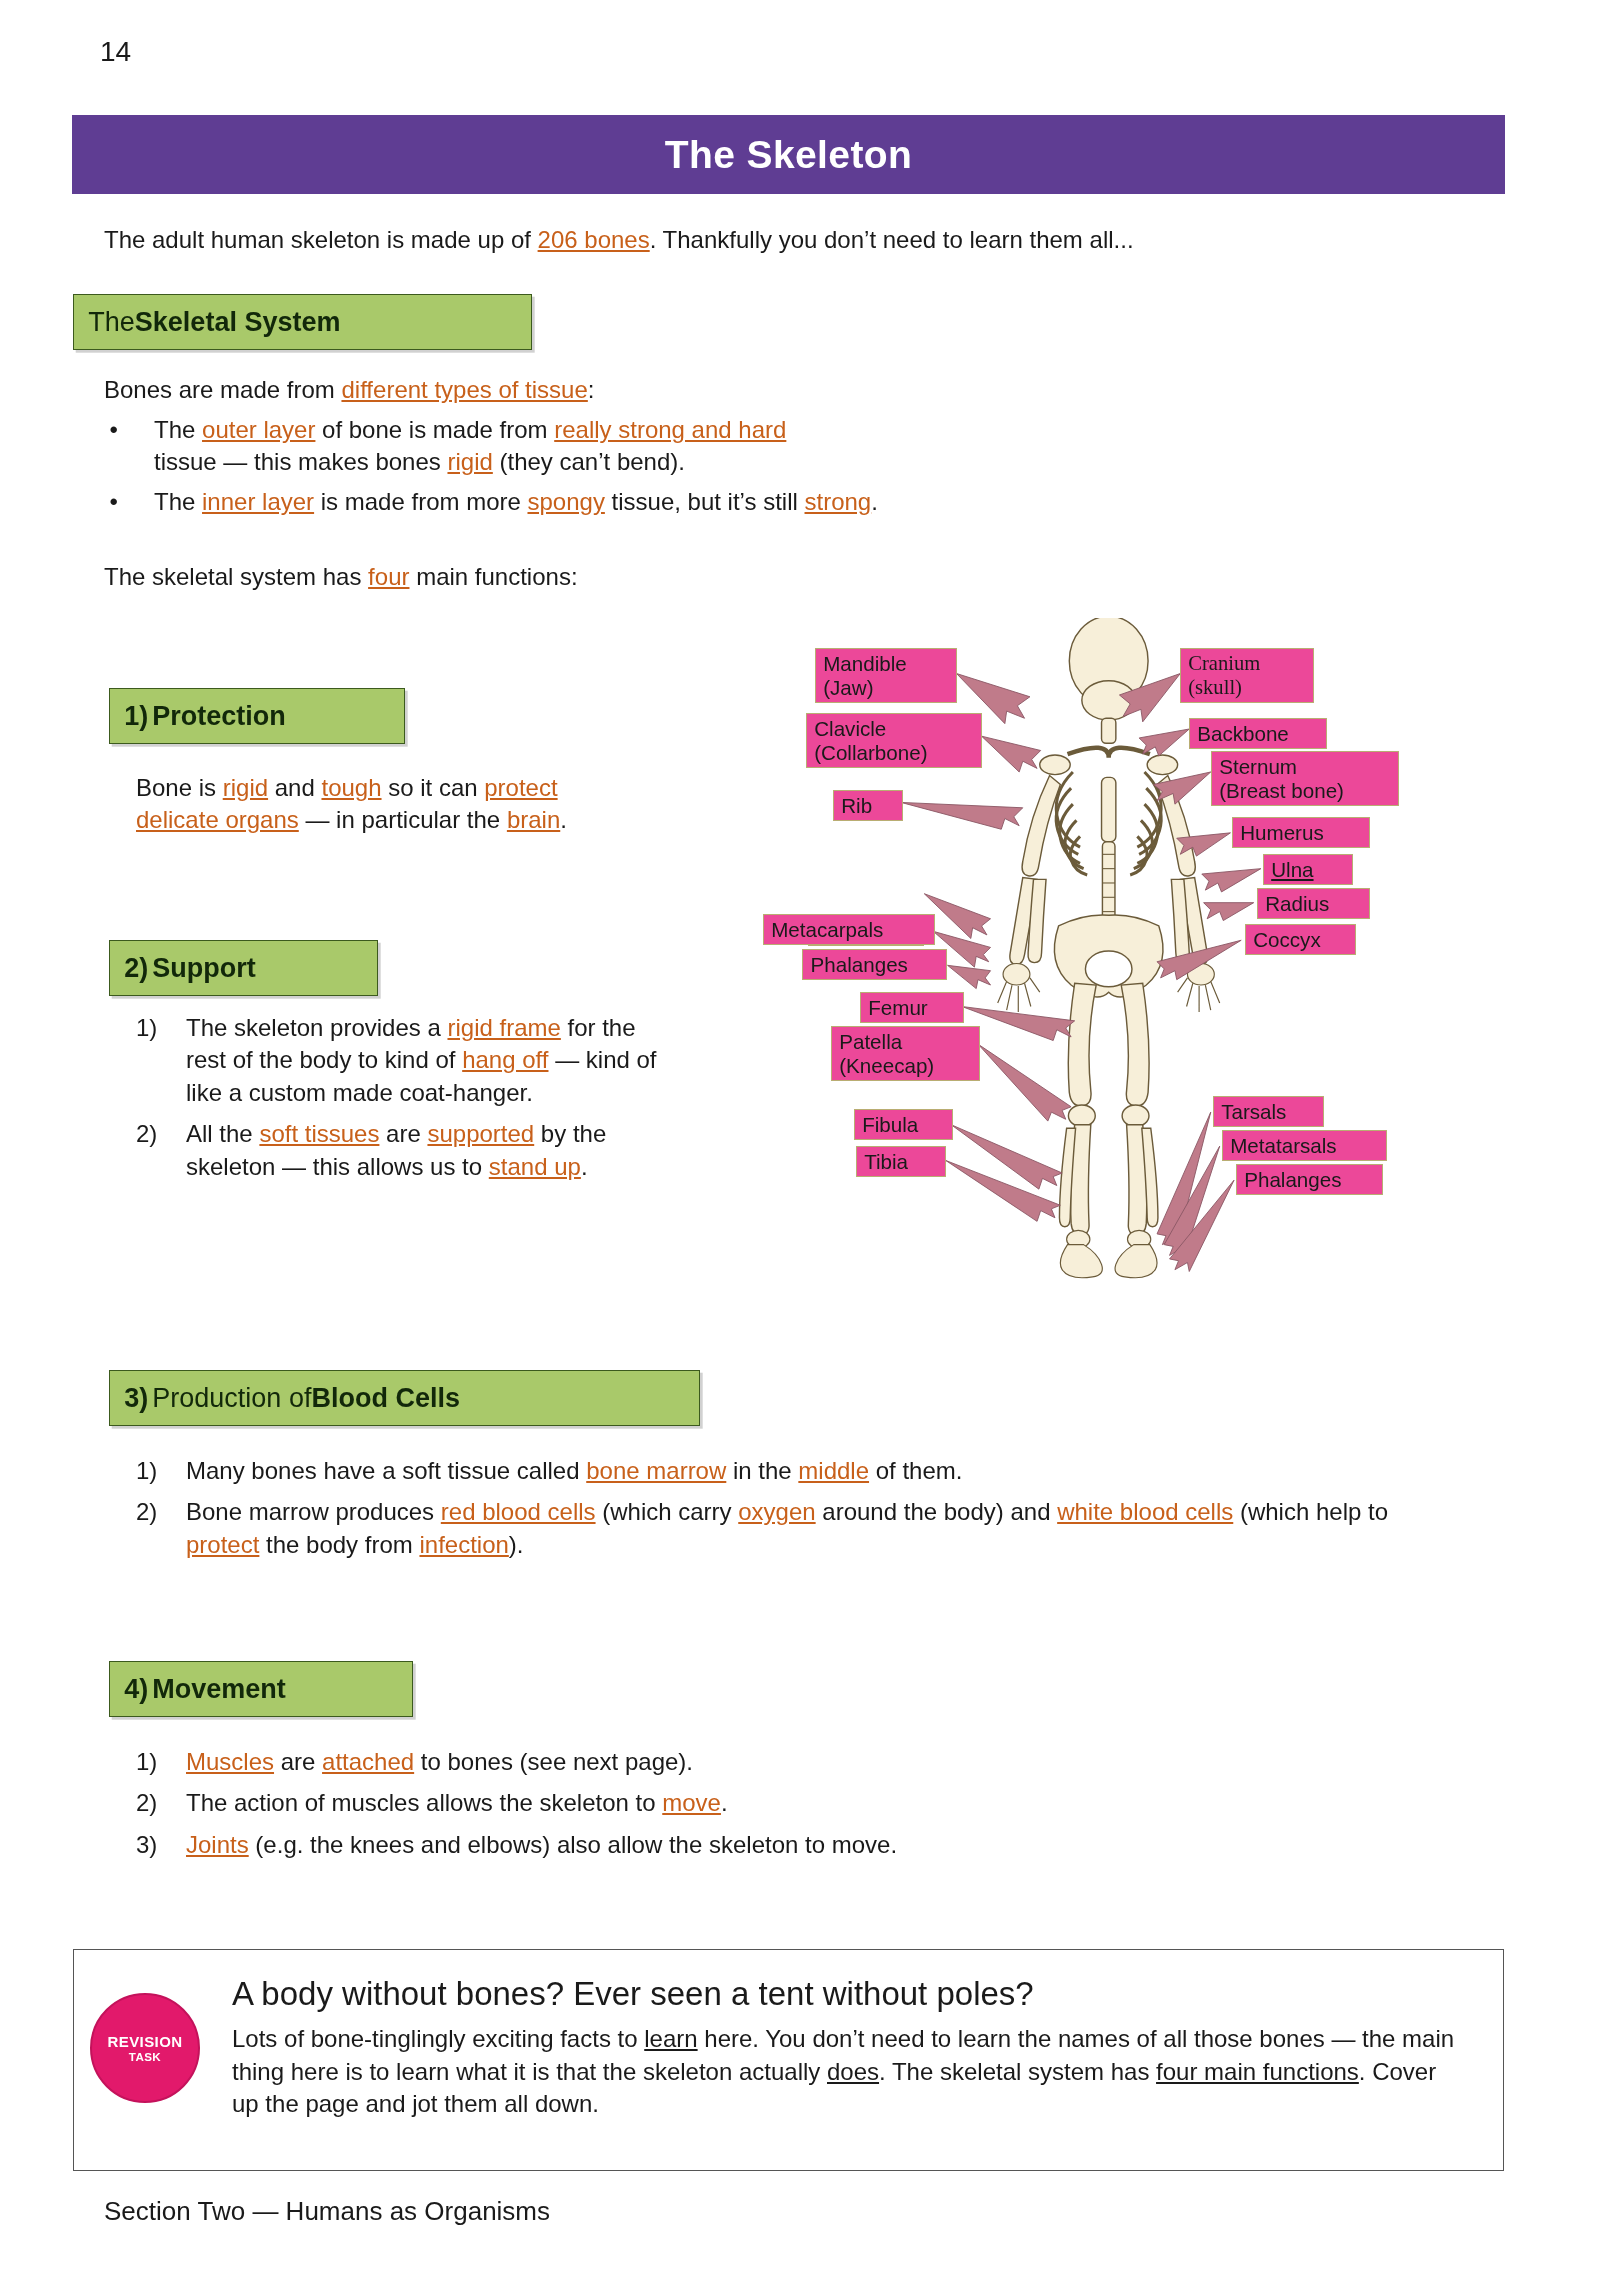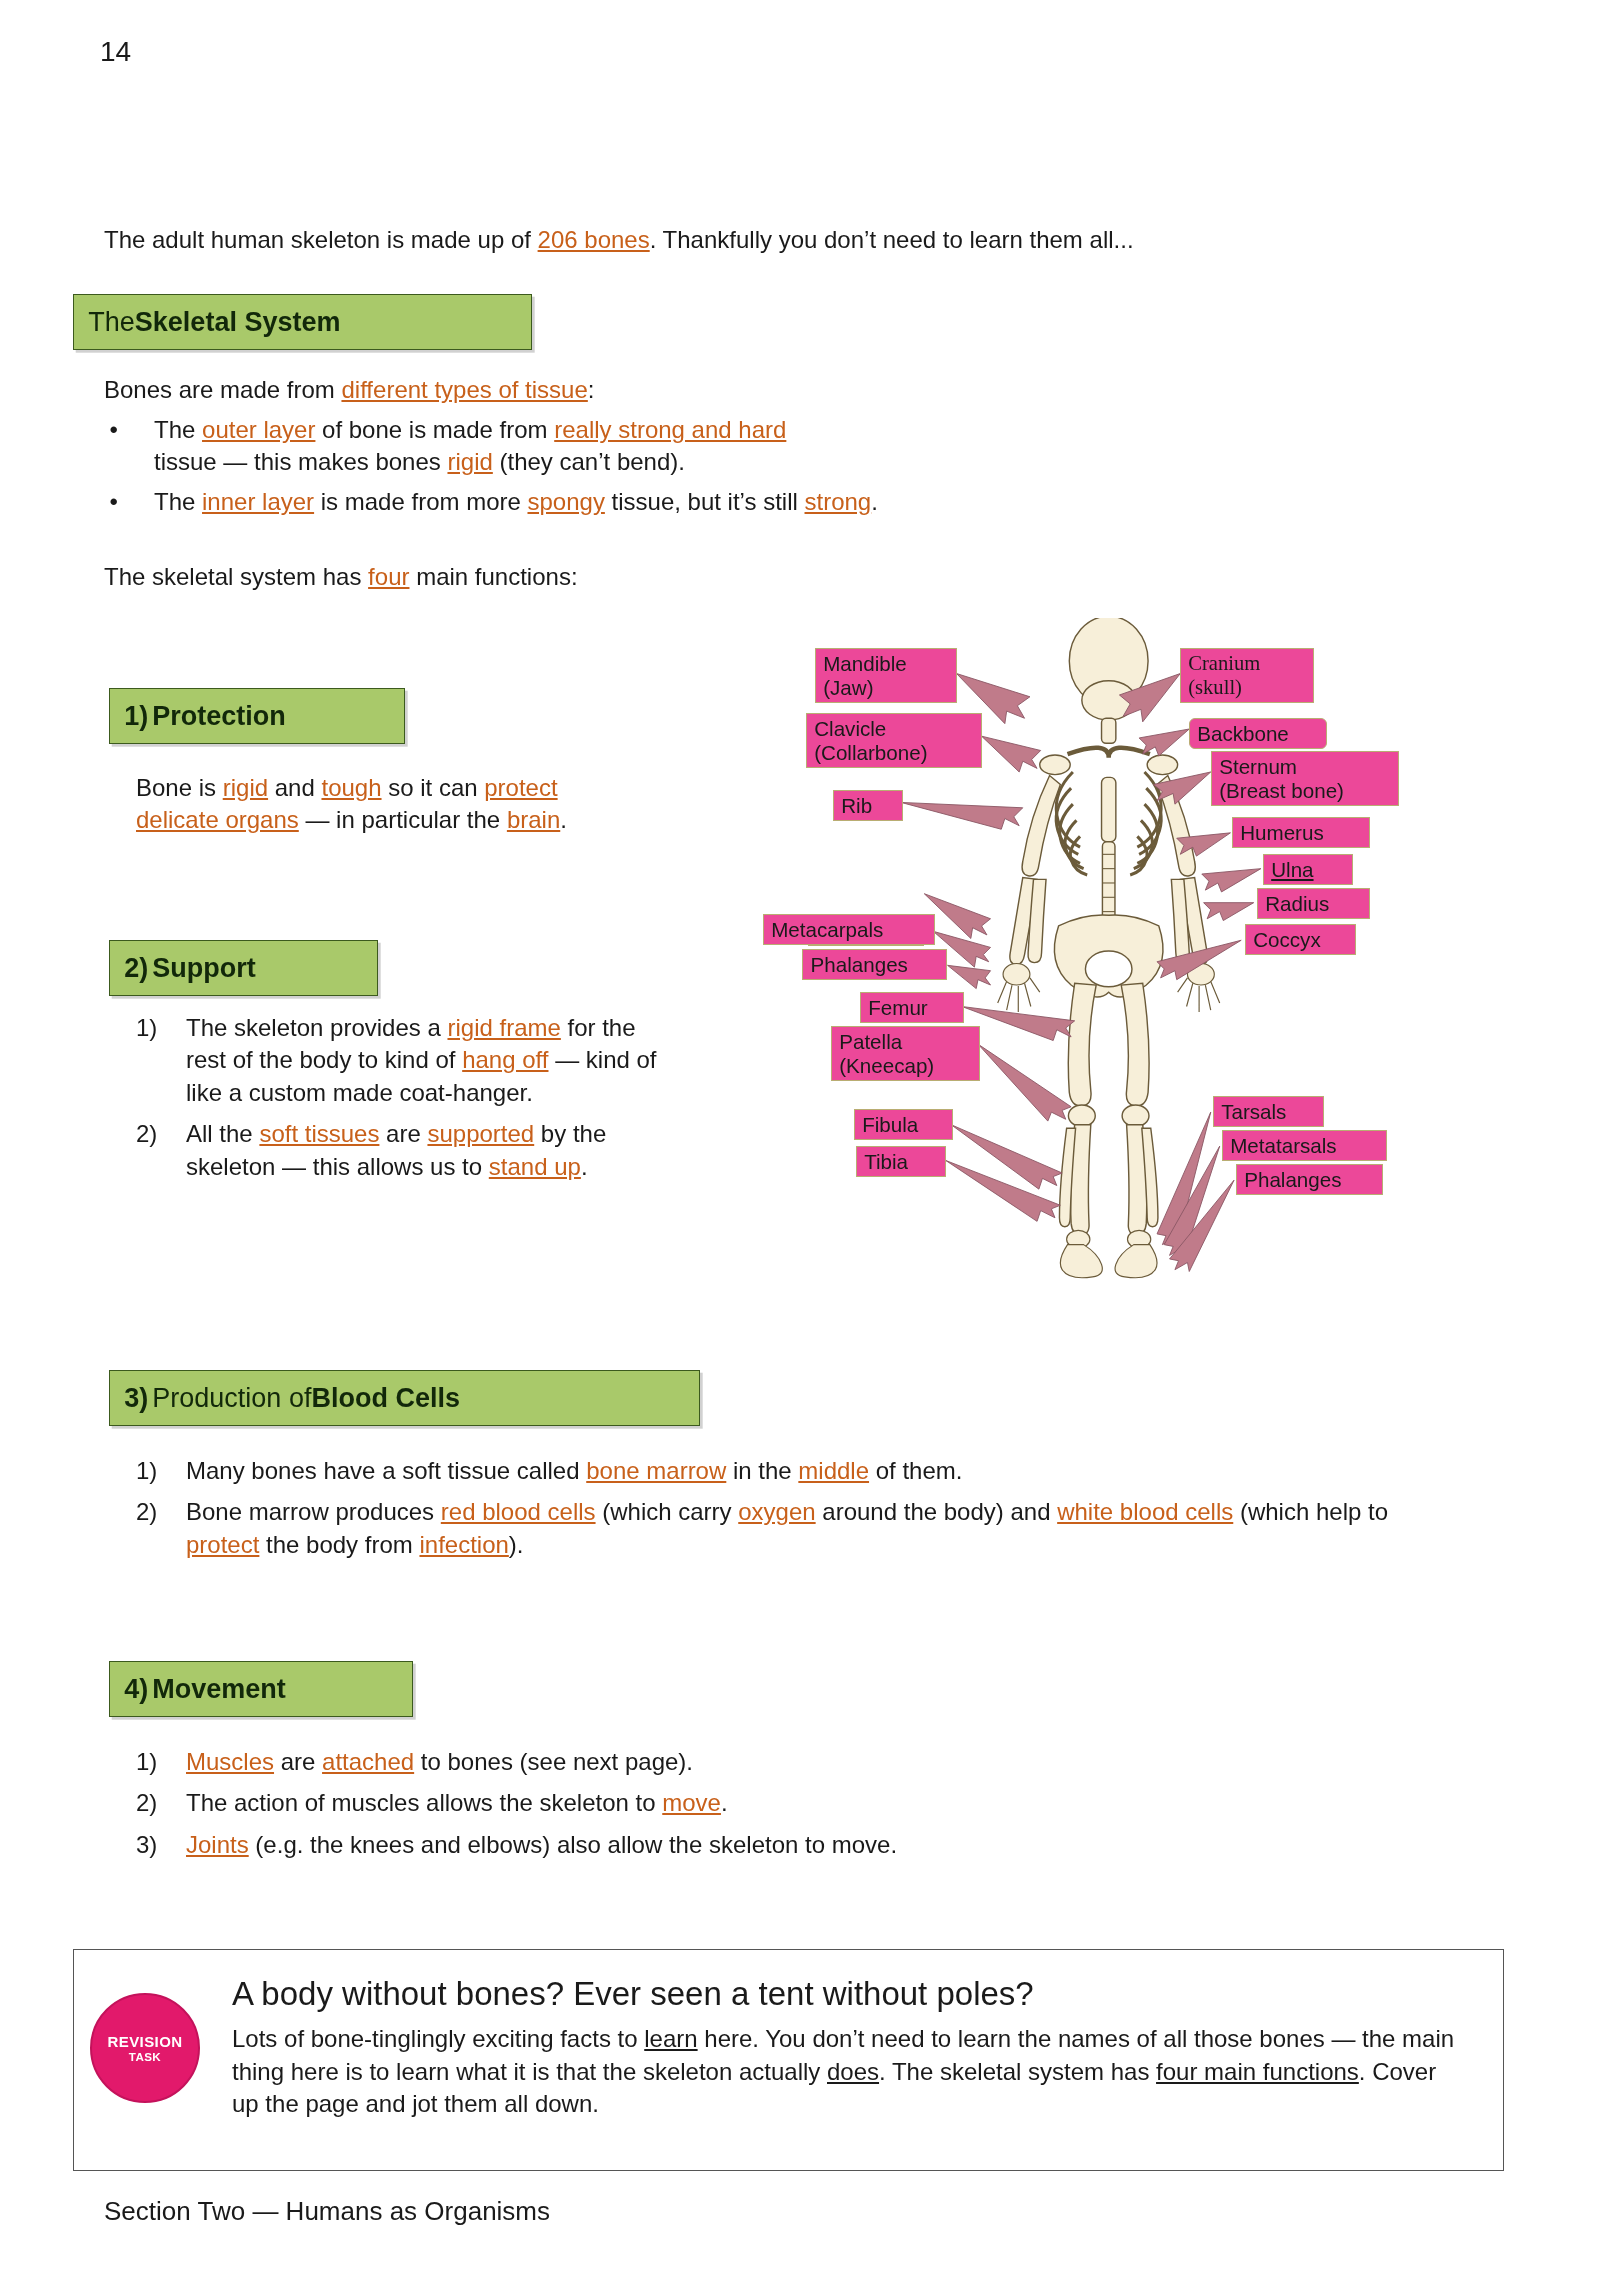--- a/index.html
+++ b/index.html
@@ -214,20 +214,23 @@
     color: #1a1a1a;
   }
 </style>
 </head>
 <body>
 
 <div class="page">
 
   <div class="page-number">14</div>
 
+  <div class="title-banner">
+    <span class="title-text">The Skeleton</span>
+  </div>
 
   <div class="body-text intro-line">
     <span>The adult human skeleton is made up of </span><u class="or">206 bones</u><span>.  Thankfully you don’t need to learn them all...</span>
   </div>
 
   <div class="green-box gb-skeletal">
     <span>The </span>
       <span class="bold">Skeletal System</span>
   </div>
 
@@ -380,21 +383,21 @@
         <polygon points="478,628 406,716 416,718 412,728 426,720 428,730"></polygon>
       </g>
     </svg>
 
     <div class="label" style="left:9px;  top:30px;  width:142px;">
       <span>Mandible</span><br><span>(Jaw)</span>
     </div>
     <div class="label" style="left:374px; top:30px;  width:134px;font-family:Liberation Serif, serif;">
       <span>Cranium</span><br><span>(skull)</span>
     </div>
-    <div class="label" style="left:383px; top:100px; width:138px;border-radius:6px;">
+    <div class="label" style="left:383px; top:100px; width:138px;">
       <span>Backbone</span>
     </div>
     <div class="label" style="left:0px;   top:95px; width:176px;">
       <span>Clavicle</span><br><span>(Collarbone)</span>
     </div>
     <div class="label" style="left:405px; top:133px; width:188px;">
       <span>Sternum</span><br><span>(Breast bone)</span>
     </div>
     <div class="label" style="left:27px;  top:172px; width:70px;">
       <span>Rib</span>

